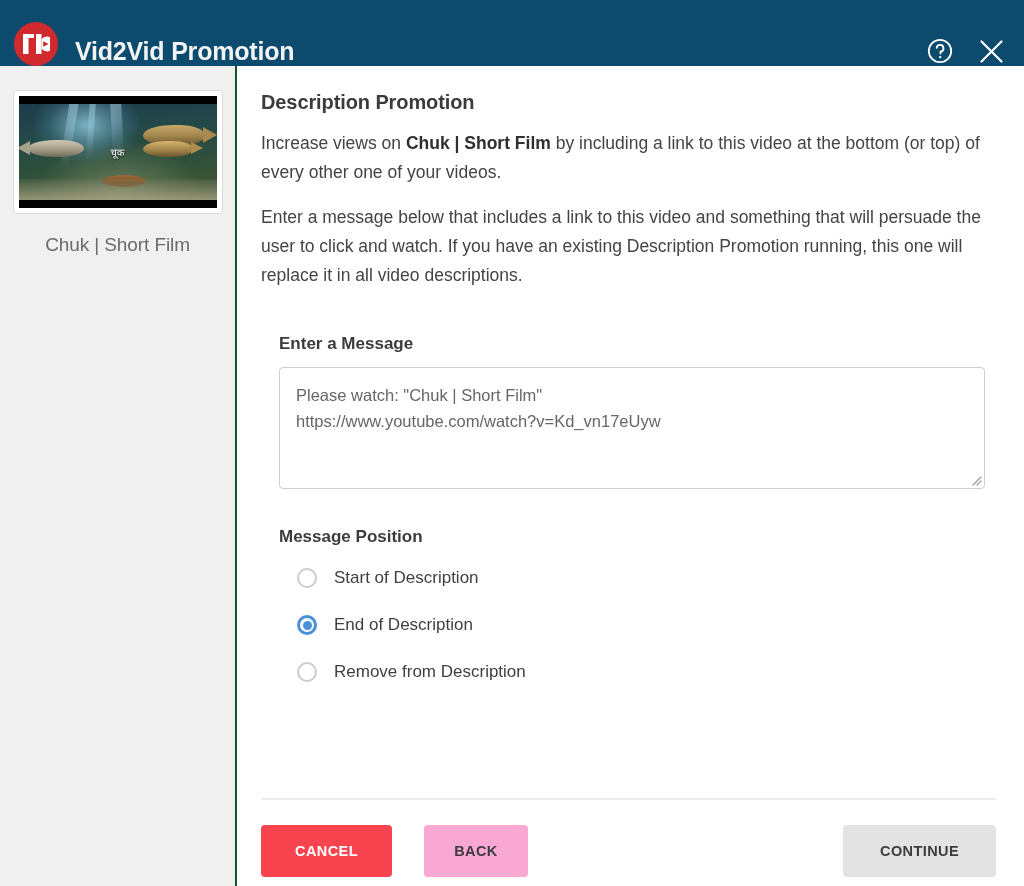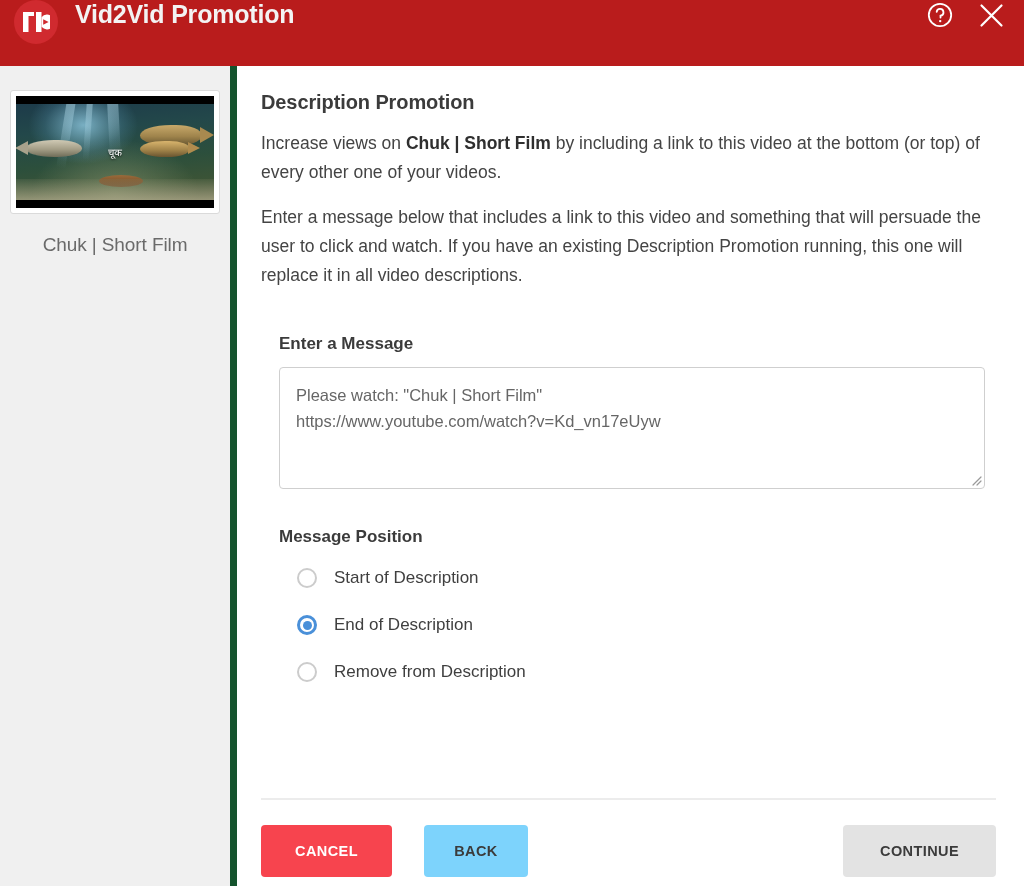--- a/index.html
+++ b/index.html
@@ -20,23 +20,23 @@
     height: 886px;
     display: flex;
     flex-direction: column;
     position: relative;
   }
 
   
   .titlebar {
     height: 66px;
     min-height: 66px;
-    background: #b91c1c;
-    display: flex;
-    align-items: flex-start;
+    background: #0c4a6e;
+    display: flex;
+    align-items: flex-end;
     padding: 0 18px 0 14px;
     box-sizing: border-box;
   }
   .logo {
     width: 44px;
     height: 44px;
     border-radius: 50%;
     background: #d02a2f;
     display: flex;
     align-items: center;
@@ -73,21 +73,21 @@
     flex: 1 1 auto;
     display: flex;
     min-height: 0;
   }
 
   
   .sidebar {
     width: 237px;
     min-width: 237px;
     background: #f0f0f0;
-    border-right: 7px solid #14532d;
+    border-right: 2px solid #14532d;
     box-sizing: border-box;
     padding: 24px 0 0 0;
   }
   .thumb-card {
     width: 210px;
     margin: 0 auto;
     background: #ffffff;
     border: 1px solid #dadada;
     border-radius: 3px;
     box-sizing: border-box;
@@ -316,21 +316,21 @@
     cursor: pointer;
     padding: 0 22px;
     box-sizing: border-box;
   }
   .btn-cancel {
     background: #f7444e;
     color: #ffffff;
     min-width: 131px;
   }
   .btn-back {
-    background: #7dd3fc;
+    background: #f9a8d4;
     color: #3b3b3b;
     min-width: 104px;
   }
   .btn-continue {
     background: #e3e3e3;
     color: #3b3b3b;
     min-width: 153px;
     margin-left: auto;
   }
 </style>

